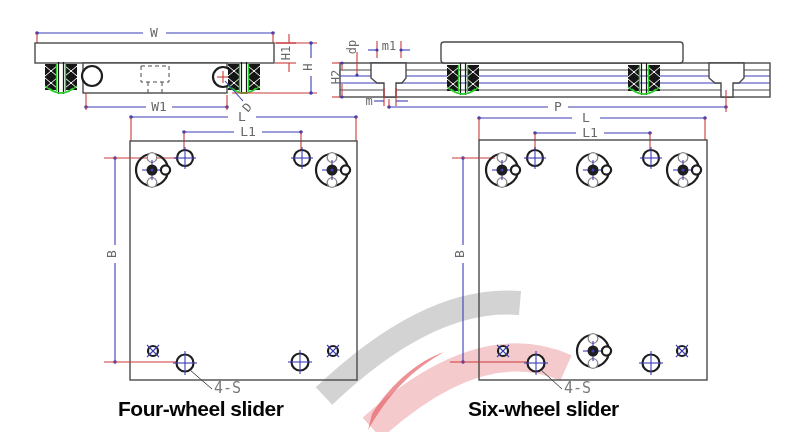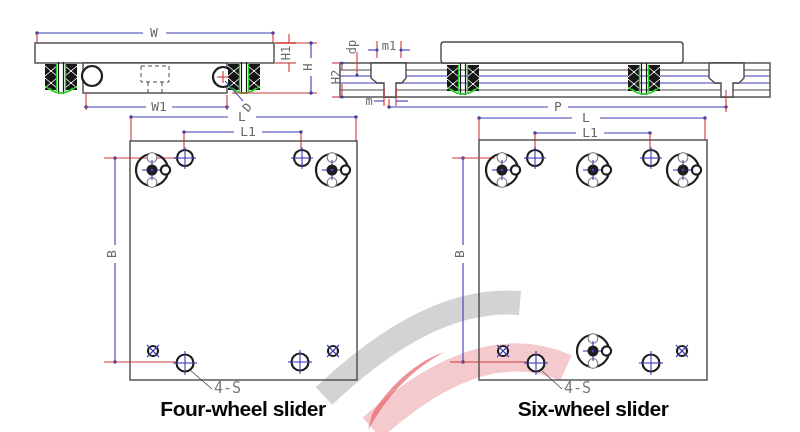--- a/index.html
+++ b/index.html
@@ -14,21 +14,21 @@
   .gr{stroke:#8a8a8a;fill:#fff;stroke-width:1.3;}
   .bl{stroke:#3c3cb4;fill:none;stroke-width:1.1;}
   .rd{stroke:#cc3a3a;fill:none;stroke-width:1.1;}
   .gn{stroke:#2ecc2e;fill:none;stroke-width:1.3;}
   .dash{stroke-dasharray:4 3;}
   .dot{fill:#3c3cb4;stroke:none;}
   .lbl{font:13px "DejaVu Sans Mono",monospace;fill:#686868;}
   .lbl2{font:12px "DejaVu Sans Mono",monospace;fill:#686868;}
   .lbl3{font:15px "DejaVu Sans Mono",monospace;fill:#7a7a7a;}
   .mid{text-anchor:middle;}
-  .title{position:absolute;width:250px;text-align:center;
+  .title{position:absolute;width:250px;text-align:left;
          font:bold 21px "Liberation Sans",sans-serif;color:#050505;letter-spacing:-0.5px;}
 </style>
 </head>
 <body>
 
 <div id="stage">
 <svg width="800" height="432" viewBox="0 0 800 432">
 
   <defs>
 

